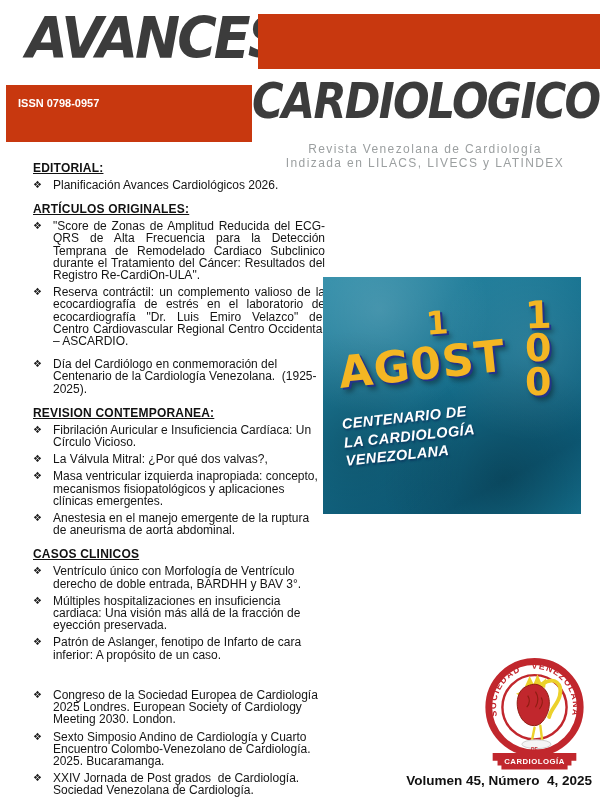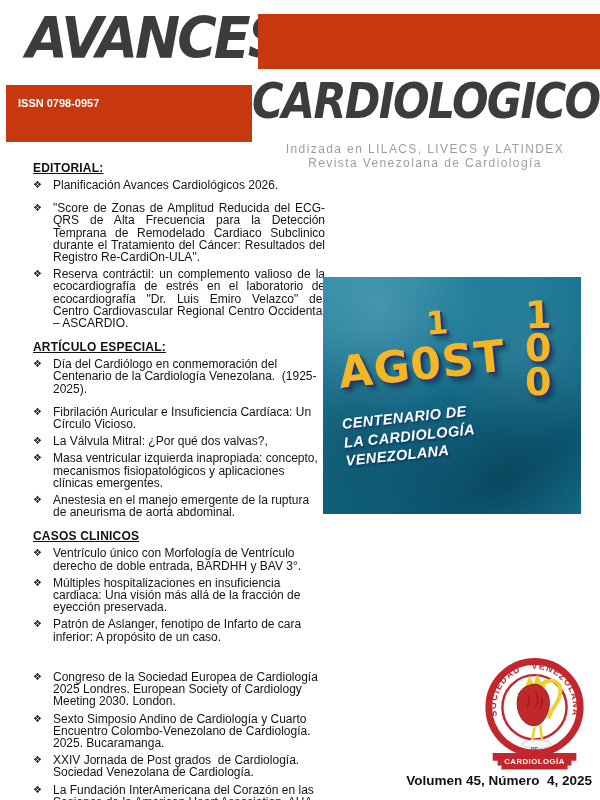--- a/index.html
+++ b/index.html
@@ -82,50 +82,51 @@
 
   <div class="title-top">AVANCES</div>
   <div class="red-block-top"></div>
   <div class="title-bottom">CARDIOLOGICOS</div>
 
   <div class="red-block-issn">
     <div>ISSN 0798-0957</div>
   </div>
 
   <div class="subtitle">
+    <div>Revista Venezolana de Cardiología</div>
     <div>Indizada en LILACS, LIVECS y LATINDEX</div>
-    <div>Revista Venezolana de Cardiología</div>
   </div>
 
   <div class="toc" id="toc">
       <div class="section sec-0">
         <div class="sec-heading">EDITORIAL:</div>
         <div class="item">
           <span class="bullet">❖</span>
           <span class="item-text">Planificación Avances Cardiológicos 2026.</span>
         </div>
       </div>
       <div class="section sec-1">
+        <div class="sec-heading">ARTÍCULOS ORIGINALES:</div>
         <div class="item">
           <span class="bullet">❖</span>
           <span class="item-text">"Score de Zonas de Amplitud Reducida del ECG-QRS de Alta Frecuencia para la Detección Temprana de Remodelado Cardiaco Subclinico durante el Tratamiento del Cáncer: Resultados del Registro Re-CardiOn-ULA".</span>
         </div>
         <div class="item">
           <span class="bullet">❖</span>
           <span class="item-text">Reserva contráctil: un complemento valioso de la ecocardiografía de estrés en el laboratorio de ecocardiografía "Dr. Luis Emiro Velazco" del Centro Cardiovascular Regional Centro Occidental – ASCARDIO.</span>
         </div>
       </div>
       <div class="section sec-2">
-        <div class="sec-heading">ARTÍCULO ESPECIAL:</div>
         <div class="item">
           <span class="bullet">❖</span>
           <span class="item-text">Día del Cardiólogo en conmemoración del Centenario de la Cardiología Venezolana. &nbsp;(1925-2025).</span>
         </div>
       </div>
       <div class="section sec-3">
+        <div class="sec-heading">REVISION CONTEMPORANEA:</div>
         <div class="item">
           <span class="bullet">❖</span>
           <span class="item-text">Fibrilación Auricular e Insuficiencia Cardíaca: Un Círculo Vicioso.</span>
         </div>
         <div class="item">
           <span class="bullet">❖</span>
           <span class="item-text">La Válvula Mitral: ¿Por qué dos valvas?,</span>
         </div>
         <div class="item">
           <span class="bullet">❖</span>

